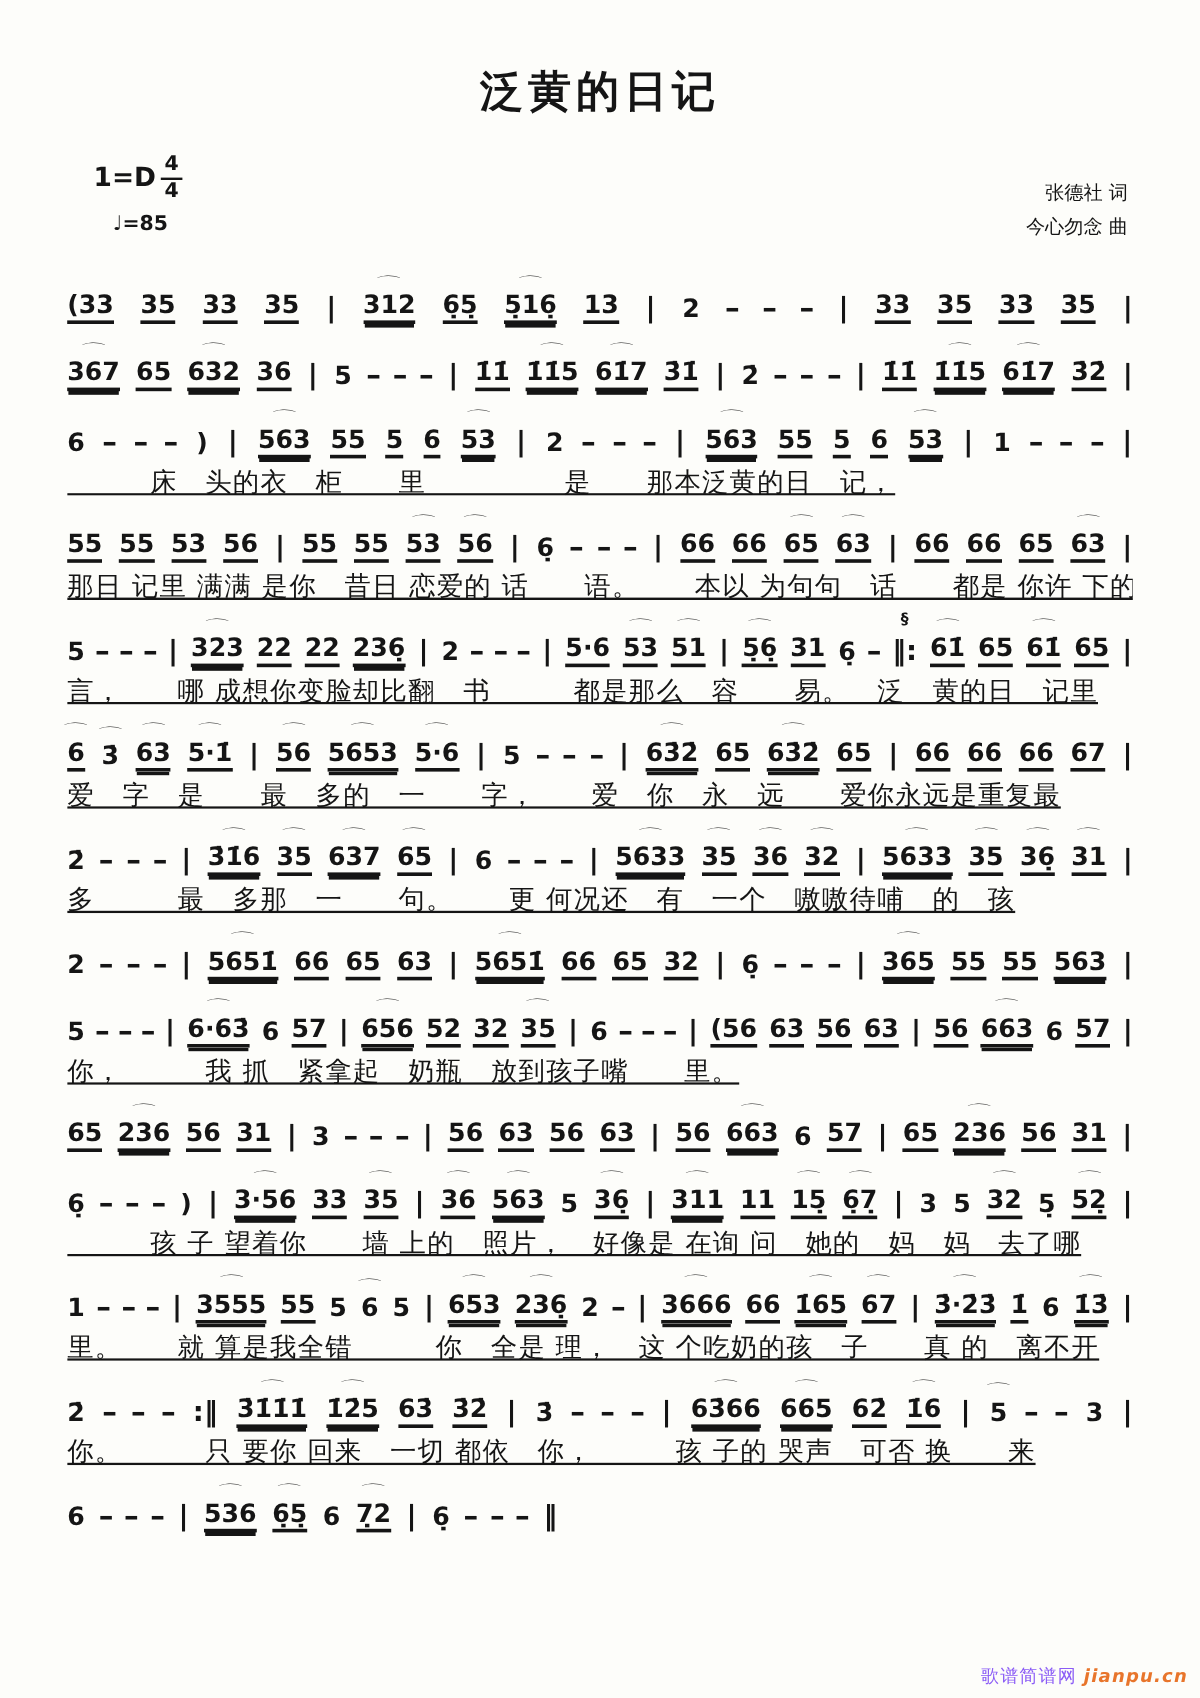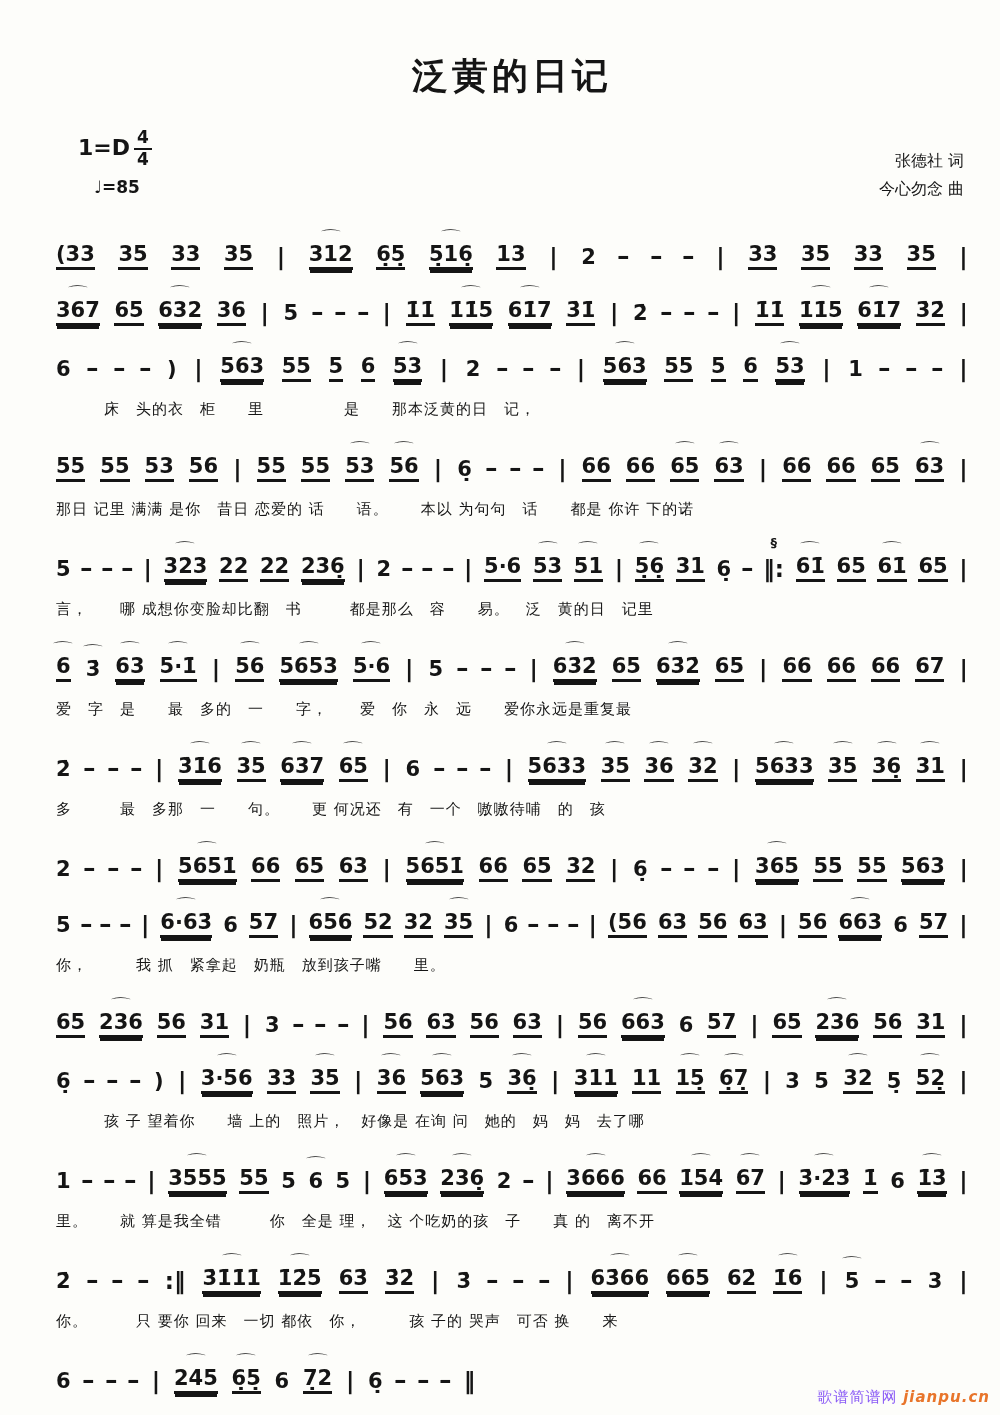--- a/index.html
+++ b/index.html
@@ -1,21 +1,21 @@
 <!DOCTYPE html>
 <html><head>
 <meta charset="utf-8">
 <style>
   html,body{margin:0;padding:0;}
   body{
     width:1000px;height:1415px;overflow:hidden;position:relative;
     background:#fdfdfa;color:#151515;
     font-family:"DejaVu Sans","Liberation Sans",sans-serif;
   }
-  .sheet{padding:14px 32px 0 56px;}
+  .sheet{padding:14px 56px 0 56px;}
   .title{
     text-align:center;font-size:36px;font-weight:bold;
     letter-spacing:4px;margin:38px 0 14px 0;
   }
   .meta{position:relative;height:104px;}
   .keyrow{position:absolute;left:22px;top:14px;font-size:22px;font-weight:bold;}
   .frac{display:inline-block;vertical-align:middle;text-align:center;font-size:17px;line-height:1.05;margin-left:4px;}
   .frac .num{display:block;border-bottom:2px solid #151515;padding:0 3px 1px 3px;}
   .frac .den{display:block;padding-top:1px;}
   .tempo{position:absolute;left:38px;top:62px;font-size:17px;font-weight:bold;}
@@ -34,22 +34,22 @@
   .tok .slur{
     position:absolute;top:-15px;left:50%;
     transform:translateX(-50%) scaleX(1.9);
     font-size:12px;font-weight:normal;letter-spacing:0;
   }
   .tok .segno{
     position:absolute;top:-22px;left:50%;transform:translateX(-50%);
     font-size:13px;font-weight:bold;
   }
   .lyrics-row{
-    margin-top:18px;height:26px;font-size:15px;letter-spacing:1px;
-    white-space:nowrap;overflow:hidden;
+    margin-top:5px;height:26px;font-size:22px;letter-spacing:1px;
+    white-space:nowrap;overflow:hidden;text-decoration:underline;
   }
   .system:last-child .notes-row{max-width:46%;}
   .watermark{
     position:absolute;right:10px;bottom:8px;font-size:15px;letter-spacing:1px;
   }
   .wm-site{color:#8b5cf6;}
   .wm-url{color:#e8752b;font-weight:bold;font-style:italic;}
 </style>
 </head>
 <body>
@@ -414,21 +414,21 @@
           <span class="tok"><span class="slur">⌒</span><span class="txt">6</span></span>
           <span class="tok"><span class="txt">5</span></span>
           <span class="tok bar"><span class="txt">|</span></span>
           <span class="tok u2"><span class="slur">⌒</span><span class="txt">653</span></span>
           <span class="tok u2"><span class="slur">⌒</span><span class="txt">236̣</span></span>
           <span class="tok"><span class="txt">2</span></span>
           <span class="tok dash"><span class="txt">-</span></span>
           <span class="tok bar"><span class="txt">|</span></span>
           <span class="tok u2"><span class="slur">⌒</span><span class="txt">3666</span></span>
           <span class="tok u1"><span class="txt">66</span></span>
-          <span class="tok u2"><span class="slur">⌒</span><span class="txt">1̇54</span></span>
+          <span class="tok u2"><span class="slur">⌒</span><span class="txt">1̇65</span></span>
           <span class="tok u1"><span class="slur">⌒</span><span class="txt">67</span></span>
           <span class="tok bar"><span class="txt">|</span></span>
           <span class="tok u2"><span class="slur">⌒</span><span class="txt">3̇·2̇3̇</span></span>
           <span class="tok u1"><span class="txt">1̇</span></span>
           <span class="tok"><span class="txt">6</span></span>
           <span class="tok u2"><span class="slur">⌒</span><span class="txt">1̇3̇</span></span>
           <span class="tok bar"><span class="txt">|</span></span>
         </div>
         <div class="lyrics-row">里。　　就 算是我全错　　　你　全是 理，　这 个吃奶的孩　子　　真 的　离不开</div>
       </div>
@@ -462,21 +462,21 @@
         </div>
         <div class="lyrics-row">你。　　　只 要你 回来　一切 都依　你，　　　孩 子的 哭声　可否 换　　来</div>
       </div>
       <div class="system">
         <div class="notes-row">
           <span class="tok"><span class="txt">6</span></span>
           <span class="tok dash"><span class="txt">-</span></span>
           <span class="tok dash"><span class="txt">-</span></span>
           <span class="tok dash"><span class="txt">-</span></span>
           <span class="tok bar"><span class="txt">|</span></span>
-          <span class="tok u2"><span class="slur">⌒</span><span class="txt">245</span></span>
+          <span class="tok u2"><span class="slur">⌒</span><span class="txt">536</span></span>
           <span class="tok u1"><span class="slur">⌒</span><span class="txt">6̣5̣</span></span>
           <span class="tok"><span class="txt">6</span></span>
           <span class="tok u1"><span class="slur">⌒</span><span class="txt">7̣2</span></span>
           <span class="tok bar"><span class="txt">|</span></span>
           <span class="tok"><span class="txt">6̣</span></span>
           <span class="tok dash"><span class="txt">-</span></span>
           <span class="tok dash"><span class="txt">-</span></span>
           <span class="tok dash"><span class="txt">-</span></span>
           <span class="tok bar"><span class="txt">‖</span></span>
         </div>

